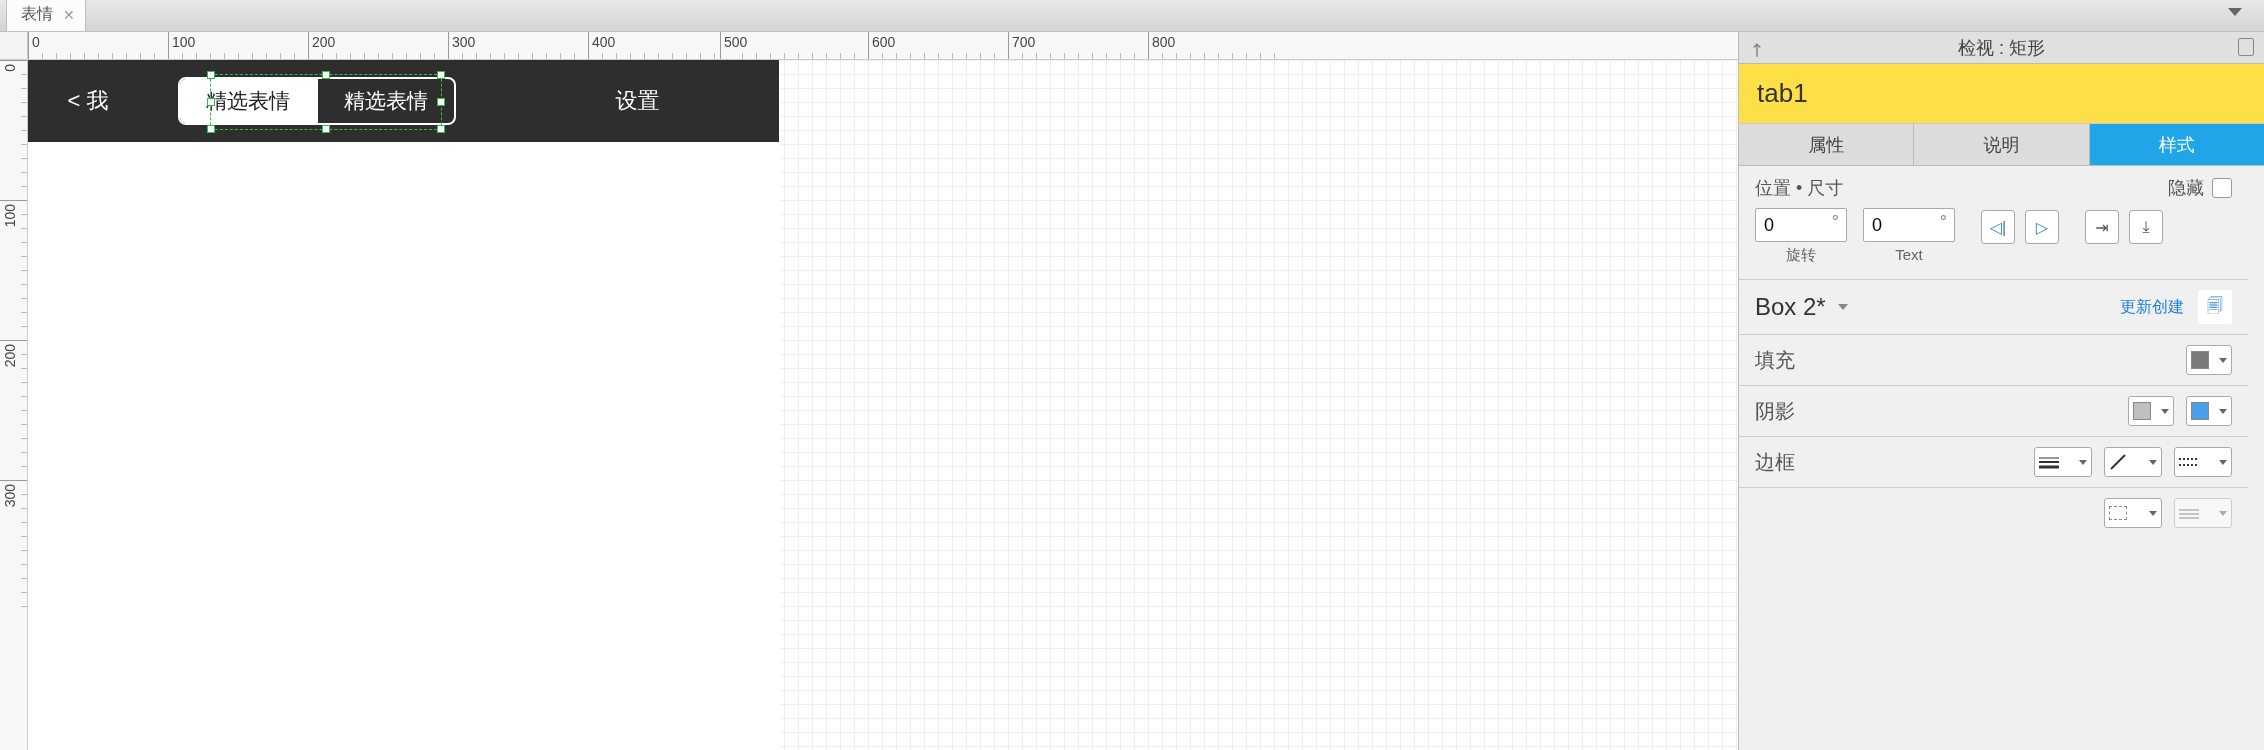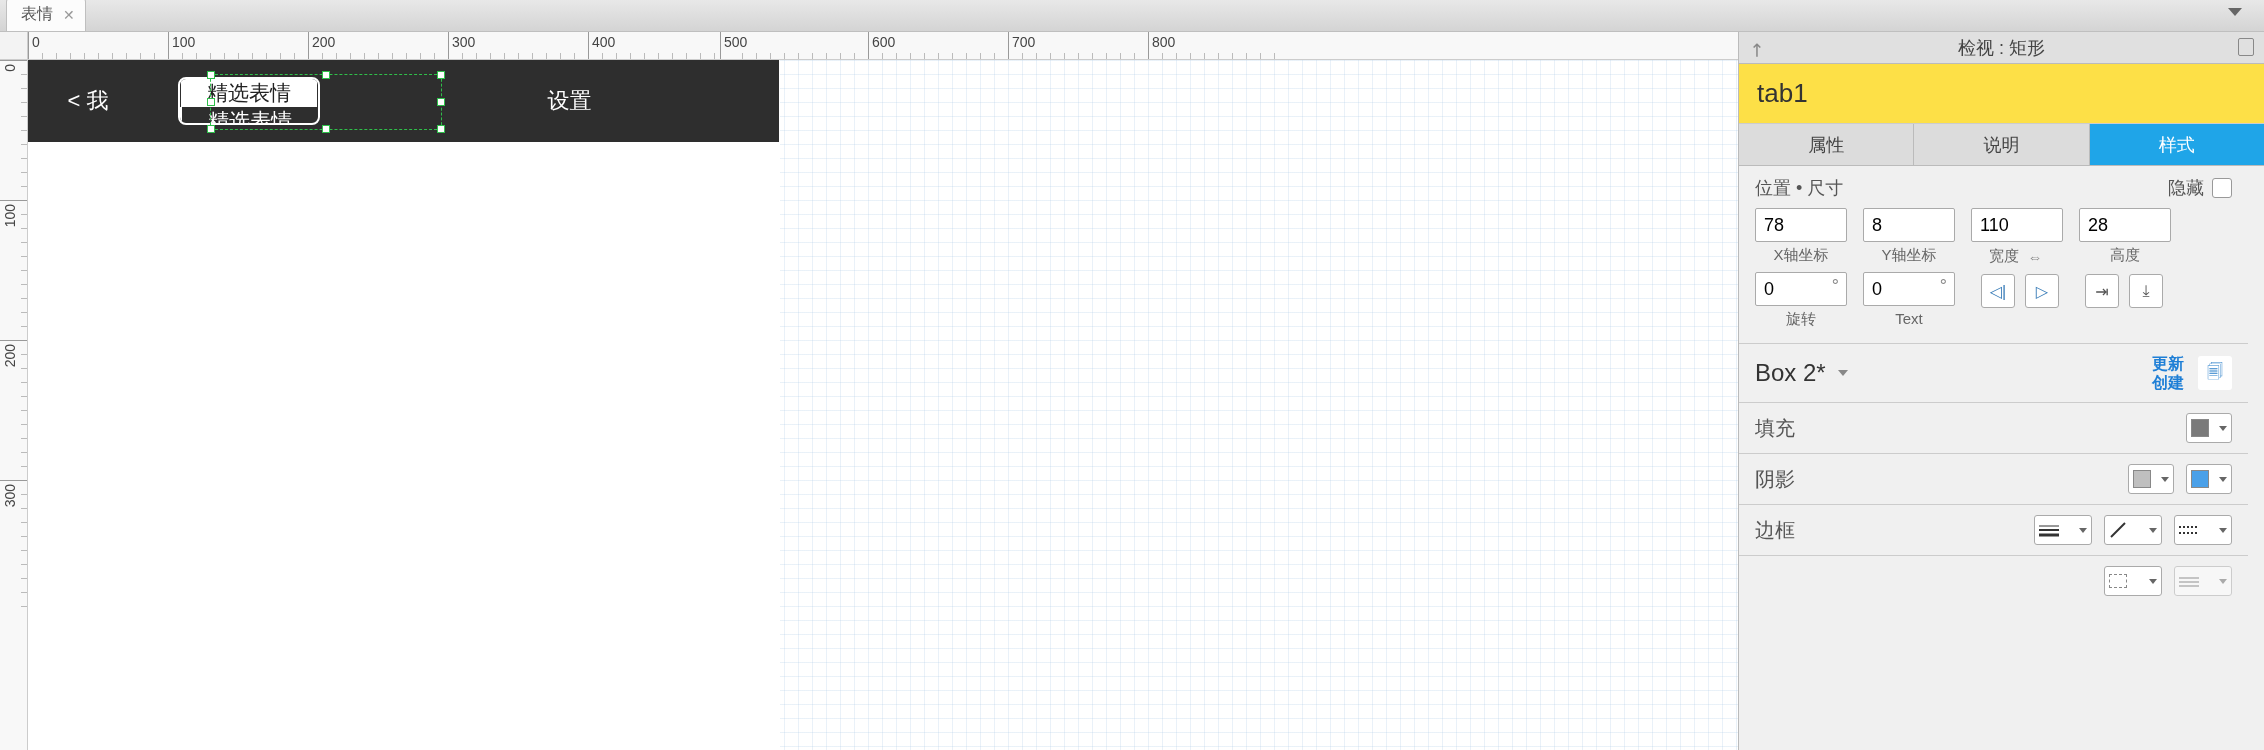--- a/index.html
+++ b/index.html
@@ -31,21 +31,21 @@
 .grid-area { position: absolute; left: 0; top: 0; right: 0; bottom: 0;
   background-image:
     linear-gradient(to right, rgba(170,200,230,0.25) 1px, transparent 1px),
     linear-gradient(to bottom, rgba(170,200,230,0.25) 1px, transparent 1px);
   background-size: 14px 14px;
 }
 .page-area { position: absolute; left: 0; top: 0; width: 752px; height: 100%; background: #fff; }
 
 .nav-bar { position: absolute; left: 0; top: 0; width: 751px; height: 82px; background: #2e2e2e; display: flex; align-items: center; color: #fff; font-size: 22px; }
 .nav-back { width: 120px; text-align: center; }
-.nav-tabs { display: flex; align-items: center; height: 48px; border: 2px solid #fff; border-radius: 8px; overflow: hidden; margin-left: 30px; flex-direction: column; }
+.nav-tabs { display: flex; align-items: center; height: 48px; border: 2px solid #fff; border-radius: 8px; overflow: hidden; margin-left: 30px; }
 .nav-tab { height: 100%; display: flex; align-items: center; justify-content: center; padding: 0 26px; font-size: 21px; }
 .nav-tab.sel { background: #fff; color: #222; }
 .nav-tab + .nav-tab { border-left: 2px solid #fff; }
 .nav-settings { flex: 1; text-align: center; padding-left: 40px; }
 
 
 .selection { position: absolute; border: 1px dashed #2fbf4a; }
 .handle { position: absolute; width: 8px; height: 8px; background: #fff; border: 1px solid #2fbf4a; }
 .h-tl { left: -4px; top: -4px; } .h-tm { left: 50%; top: -4px; margin-left: -4px; } .h-tr { right: -4px; top: -4px; }
 .h-ml { left: -4px; top: 50%; margin-top: -4px; } .h-mr { right: -4px; top: 50%; margin-top: -4px; }
@@ -78,21 +78,21 @@
 .field .lbl { font-size: 15px; color: #666; }
 .deg { position: relative; }
 .deg::after { content: "°"; position: absolute; right: 8px; top: 4px; color: #888; }
 
 .iconbtn { width: 34px; height: 34px; border: 1px solid #aaa; background: #fff; border-radius: 3px; display: inline-flex; align-items: center; justify-content: center; font-size: 16px; color: #3a7db8; cursor: pointer; }
 .iconbtn.gray { color: #555; }
 .wh-lock { width: 20px; height: 20px; display: inline-flex; align-items: center; justify-content: center; color: #888; }
 
 .style-row { display: flex; justify-content: space-between; align-items: center; padding: 10px 16px; border-bottom: 1px solid #ccc; }
 .style-lbl { color: #555; font-size: 20px; }
-.link-group { display: flex; flex-direction: column; align-items: center; font-size: 16px; font-weight: bold; }
+.link-group { display: flex; flex-direction: row; align-items: center; font-size: 16px; }
 .link-group a { color: #1f7fd6; text-decoration: none; line-height: 1.2; }
 
 .picker { width: 46px; height: 30px; border: 1px solid #aaa; background: #fff; border-radius: 3px; display: inline-flex; align-items: center; padding: 0 4px; gap: 3px; cursor: pointer; }
 .swatch { width: 18px; height: 18px; border: 1px solid #888; }
 .picker .caret { width: 0; height: 0; border-left: 4px solid transparent; border-right: 4px solid transparent; border-top: 5px solid #666; margin-left: auto; }
 .picker-wide { width: 58px; }
 .picker-group { display: flex; gap: 12px; }
 </style>
 </head>
 <body>
@@ -312,41 +312,20 @@
 
     <div class="insp-body">
 
       <div class="section">
         <div class="sec-title-row">
           <span>位置 • 尺寸</span>
           <span class="hide-box">
             <span>隐藏</span>
             <span class="checkbox"></span>
           </span>
-        </div>
-        <div class="field-row">
-          <div class="field">
-            <input value="78" style="">
-            <span class="lbl">X轴坐标</span>
-          </div>
-          <div class="field">
-            <input value="8" style="">
-            <span class="lbl">Y轴坐标</span>
-          </div>
-          <div class="field">
-            <input value="110" style="">
-            <span class="lbl" style="display:flex;align-items:center;gap:6px;">
-              <span>宽度</span>
-              <span class="wh-lock">⇔</span>
-            </span>
-          </div>
-          <div class="field">
-            <input value="28" style="">
-            <span class="lbl">高度</span>
-          </div>
         </div>
         <div class="field-row" style="align-items:flex-start;">
           <div class="field">
             <div class="deg"><input value="0" style=""></div>
             <span class="lbl">旋转</span>
           </div>
           <div class="field">
             <div class="deg"><input value="0" style=""></div>
             <span class="lbl">Text</span>
           </div>

